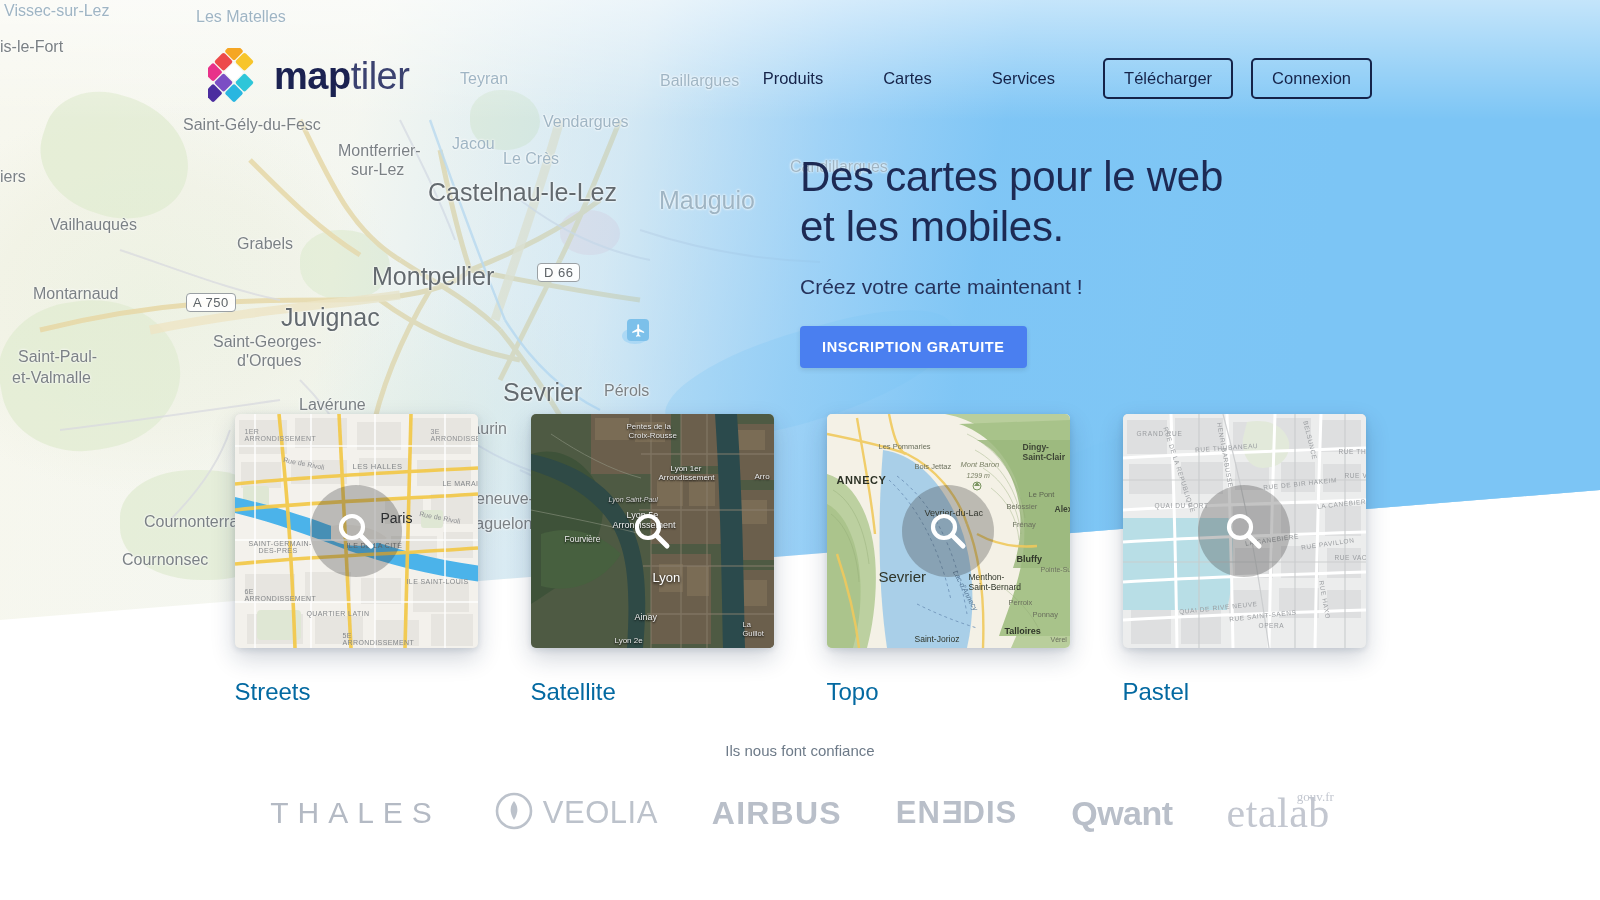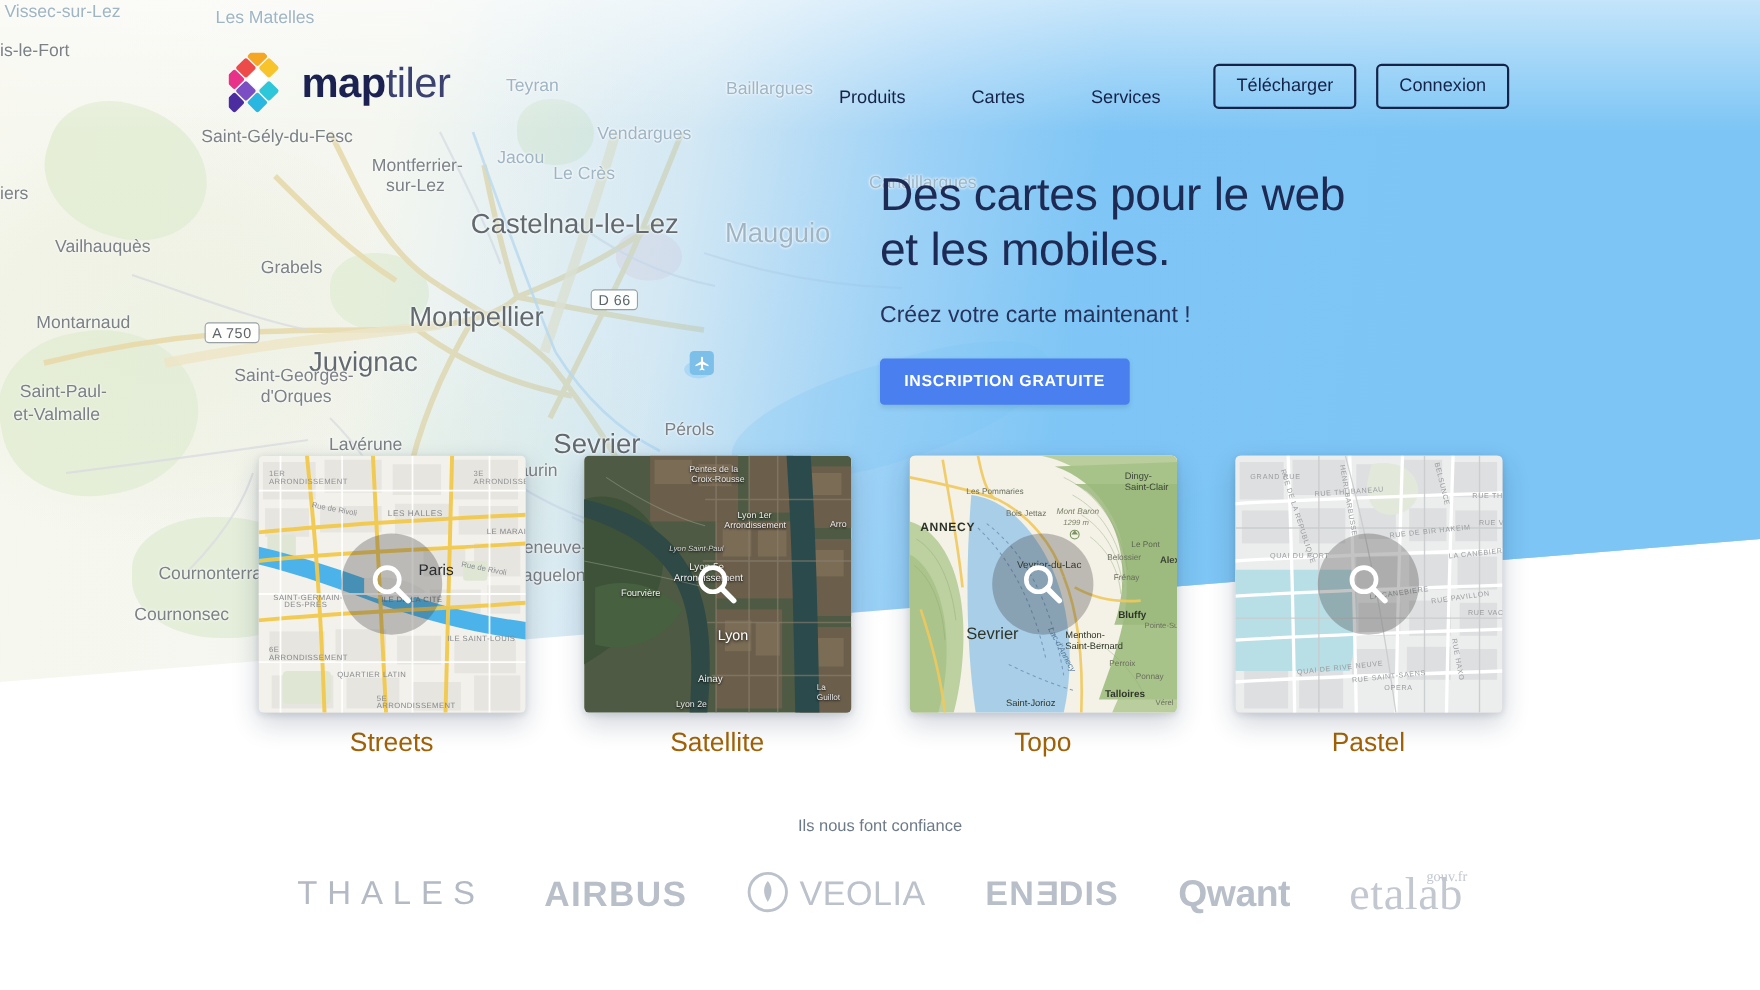--- a/index.html
+++ b/index.html
@@ -90,21 +90,21 @@
 
   
   .lbl {
     position: absolute;
     color: #7b8185;
     font-family: "Liberation Sans", sans-serif;
     white-space: nowrap;
     line-height: 1.12;
     text-shadow: 0 0 3px rgba(255,255,255,.95), 0 0 2px rgba(255,255,255,.95);
   }
-  .lbl.big { font-size: 25px; color: #636a6f; margin-top: 12px; }
+  .lbl.big { font-size: 25px; color: #636a6f; }
   .lbl.mid { font-size: 16px; }
   .lbl.faint { color: #9fb5c4; }
 
   .shield {
     position: absolute;
     border: 1.5px solid #9aa0a4;
     border-radius: 4px;
     background: rgba(255,255,255,.92);
     color: #5e6468;
     font-size: 13px;
@@ -136,21 +136,21 @@
   .logo-text {
     font-size: 38px;
     letter-spacing: -0.5px;
     color: #1b2251;
   }
   .logo-text .bold { font-weight: 700; }
   .logo-text .thin { font-weight: 400; color: #3b4270; }
 
   .nav {
     position: absolute; right: 228px; top: 58px;
-    display: flex; align-items: flex-end; gap: 0;
+    display: flex; align-items: center; gap: 0;
   }
   .nav-link {
     font-size: 16.5px;
     color: #152349;
     padding: 0 30px;
     text-decoration: none;
     cursor: pointer;
   }
   .nav-btn {
     font-size: 16.5px;
@@ -209,24 +209,24 @@
   .card {
     position: relative;
     width: 243px; height: 234px;
     border-radius: 5px;
     overflow: hidden;
     box-shadow: 0 10px 24px rgba(20,40,70,.20), 0 2px 6px rgba(20,40,70,.12);
     background: #ddd;
     cursor: pointer;
   }
   .card-label {
-    margin-top: 14px;
-    text-align: center;
+    margin-top: 30px;
+    text-align: left;
     font-size: 24px;
-    color: #a16207;
+    color: #0369a1;
     font-weight: 400;
   }
   .lens {
     position: absolute;
     left: 50%; top: 50%;
     transform: translate(-50%,-50%);
     width: 92px; height: 92px;
     border-radius: 50%;
     background: rgba(60,60,60,.30);
     display: flex; align-items: center; justify-content: center;
@@ -633,21 +633,21 @@
               <path d="M90 190 C110 200 130 208 150 214"></path>
             </g>
             <circle cx="150" cy="72" r="4" fill="none" stroke="#7a9460" stroke-width="1"></circle>
             <path d="M147 72 l3 -4 l3 4 z" fill="#7a9460"></path>
           </svg>
         </div>
         <div class="ctxt" style="left:52px;top:28px;font-size:7.5px;color:#6a6f5d;">Les Pommaries</div>
         <div class="ctxt" style="left:88px;top:48px;font-size:7.5px;color:#6a6f5d;">Bois Jettaz</div>
         <div class="ctxt" style="left:134px;top:46px;font-size:7.5px;color:#7c8267;font-style:italic;">Mont Baron</div>
         <div class="ctxt" style="left:140px;top:58px;font-size:7px;color:#7c8267;font-style:italic;">1299 m</div>
-        <div class="ctxt" style="left:196px;top:13px;font-size:8.5px;color:#3d4435;font-weight:400;">Dingy-<br>Saint-Clair</div>
+        <div class="ctxt" style="left:196px;top:28px;font-size:8.5px;color:#3d4435;font-weight:700;">Dingy-<br>Saint-Clair</div>
         <div class="ctxt" style="left:10px;top:60px;font-size:11px;color:#2c3226;font-weight:700;letter-spacing:.6px;">ANNECY</div>
         <div class="ctxt" style="left:202px;top:76px;font-size:7.5px;color:#5c6450;">Le Pont</div>
         <div class="ctxt" style="left:180px;top:88px;font-size:7.5px;color:#6a6f5d;">Belossier</div>
         <div class="ctxt" style="left:228px;top:90px;font-size:8.5px;color:#3d4435;font-weight:600;">Alex</div>
         <div class="ctxt" style="left:98px;top:94px;font-size:9px;color:#2f3529;">Veyrier-du-Lac</div>
         <div class="ctxt" style="left:186px;top:106px;font-size:7.5px;color:#6a6f5d;">Frénay</div>
         <div class="ctxt" style="left:52px;top:154px;font-size:15px;color:#2f3529;">Sevrier</div>
         <div class="ctxt" style="left:190px;top:140px;font-size:9px;color:#2f3529;font-weight:600;">Bluffy</div>
         <div class="ctxt" style="left:142px;top:158px;font-size:8.5px;color:#2f3529;">Menthon-<br>Saint-Bernard</div>
         <div class="ctxt" style="left:214px;top:152px;font-size:7px;color:#6a6f5d;">Pointe-Sud</div>
@@ -751,35 +751,35 @@
   </div>
 
   <div class="trust">
     <div class="trust-title">Ils nous font confiance</div>
     <div class="logos">
 
       <div class="brand">
         <span class="b-thales">THALES</span>
       </div>
 
-      <div class="brand">
-        <span class="b-airbus">AIRBUS</span>
-      </div>
-
       <div class="brand b-veolia">
         <span>
           <svg width="38" height="38" viewBox="0 0 38 38">
             <circle cx="19" cy="19" r="17" fill="none" stroke="#bcc2cb" stroke-width="2.6"></circle>
             <path d="M19 9 C23 14 24 20 19 28 C14 20 15 14 19 9 Z" fill="#bcc2cb"></path>
           </svg>
         </span>
         <span class="b-veolia-text">VEOLIA</span>
       </div>
 
       <div class="brand">
+        <span class="b-airbus">AIRBUS</span>
+      </div>
+
+      <div class="brand">
         <span class="b-enedis">EN<span class="rev">E</span>DIS</span>
       </div>
 
       <div class="brand">
         <span class="b-qwant">Qwant</span>
       </div>
 
       <div class="brand b-etalab">
         <span class="b-etalab-text">etalab</span>
         <span class="b-etalab-sup">gouv.fr</span>

